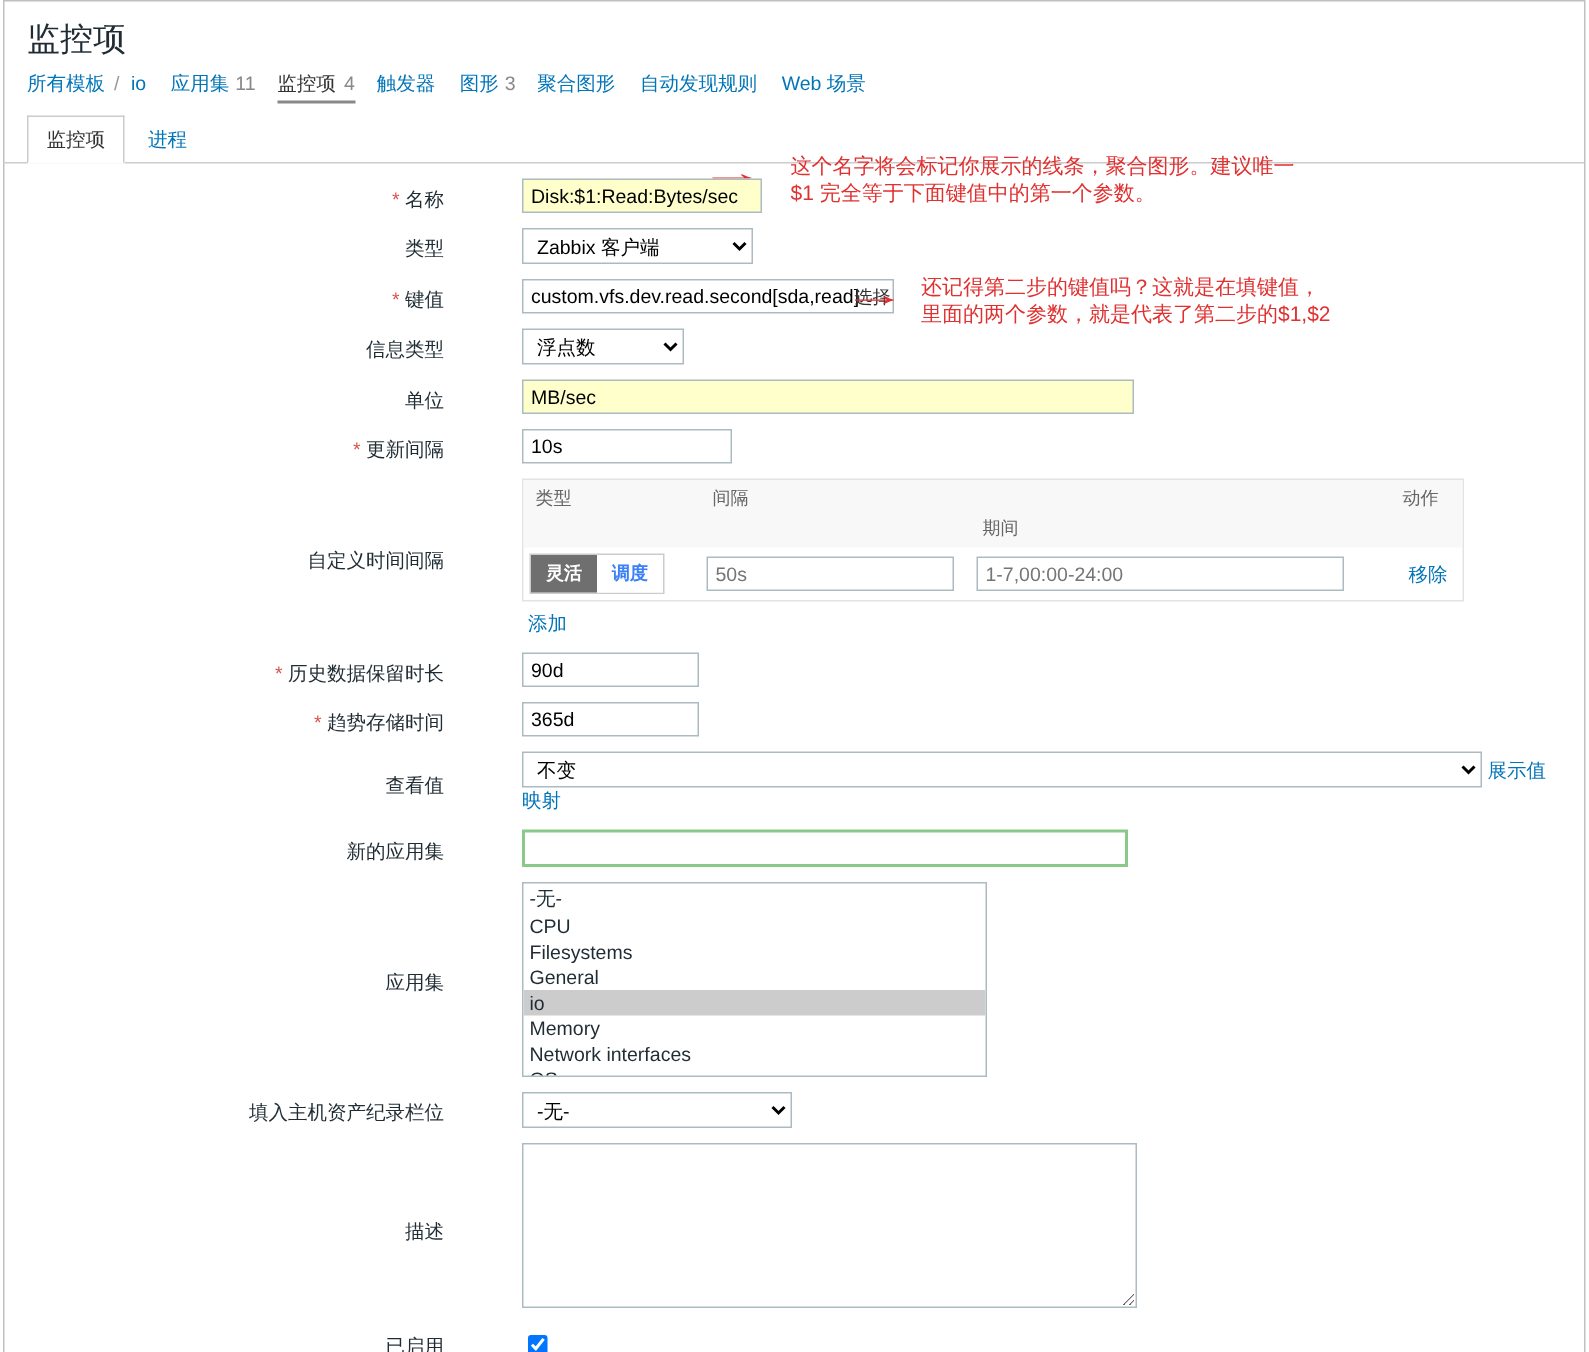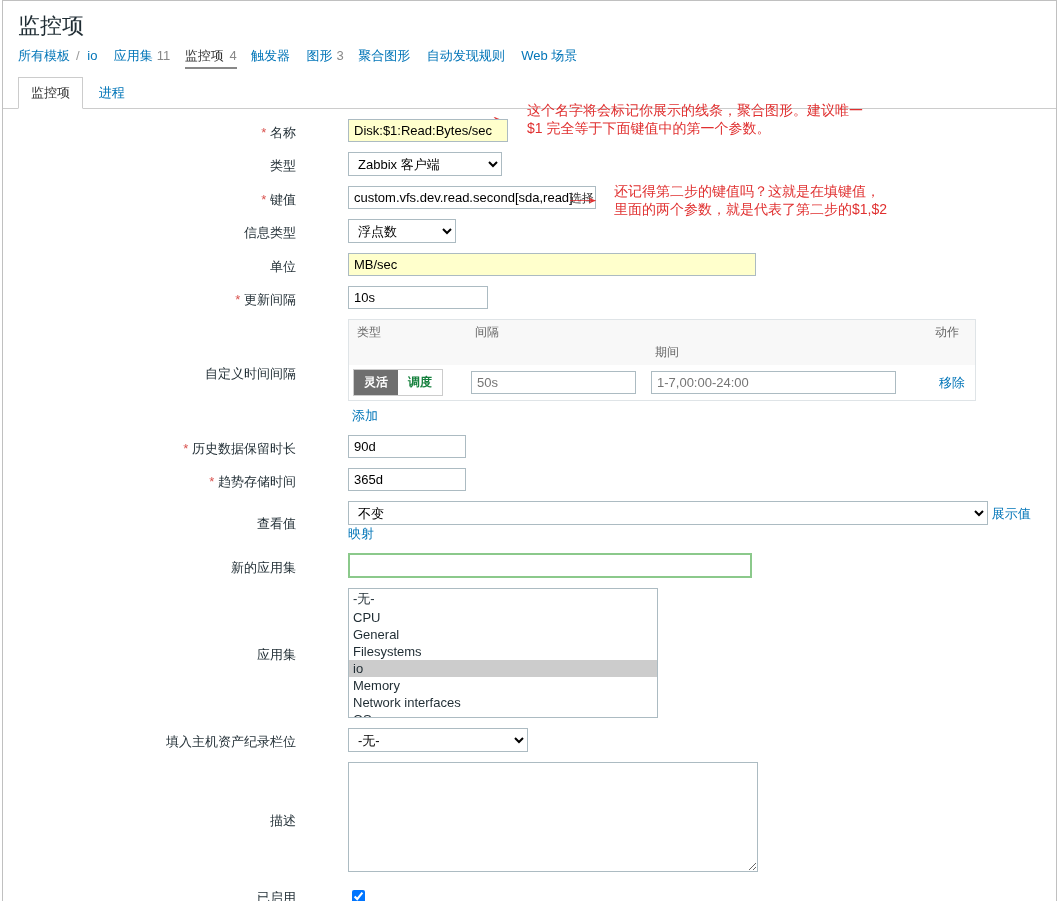--- a/index.html
+++ b/index.html
@@ -25,21 +25,21 @@
   select { height: 24px; }
   textarea { resize: both; }
   .interval-box { border: 1px solid #dfe4e7; display: inline-block; }
   .interval-head { display: flex; background: #f8f8f8; }
   .interval-head div { padding: 4px 8px; font-size: 12px; color: #666; }
   .ih-type { width: 118px; } .ih-gap { width: 180px; } .ih-period { width: 260px; margin-top: 20px; } .ih-act { width: 60px; text-align: right; }
   .interval-row { display: flex; padding: 4px; align-items: center; }
   .seg { display: inline-flex; border: 1px solid #ccc; font-weight: bold; }
   .seg span { padding: 4px 10px; font-size: 12px; cursor: pointer; }
   .seg .on { background: #6f6f6f; color: #fff; }
-  .seg .off { background: #fff; color: #15803d; }
+  .seg .off { background: #fff; color: #3b82f6; }
   .link { color: #0275b8; text-decoration: none; cursor: pointer; }
   .addlink { display: inline-block; margin-top: 6px; padding-left: 4px; }
   .listbox { width: 310px; height: 130px; border: 1px solid #acbbc2; overflow: hidden; }
   .listbox div { padding: 1px 4px; font-size: 13px; }
   .listbox .sel { background: #cccccc; }
   .btn-primary { background: #0275b8; color: #fff; border: 1px solid #0275b8; padding: 5px 14px; font-size: 13px; cursor: pointer; }
   .btn { background: #fff; color: #0275b8; border: 1px solid #acbbc2; padding: 5px 14px; font-size: 13px; cursor: pointer; }
   .annot { color: #e03030; font-size: 14px; position: absolute; white-space: nowrap; }
   .arrow { position: absolute; color: #e03030; font-size: 20px; transform: scaleX(2.2); }
   .container { position: relative; }
@@ -169,22 +169,22 @@
       <div class="label">新的应用集</div>
       <div class="field"><input type="text" class="green-border" style="width: 404px;" value=""></div>
     </div>
 
     <div class="row">
       <div class="label">应用集</div>
       <div class="field">
         <div class="listbox" id="appbox">
               <div>-无-</div>
               <div>CPU</div>
+              <div>Filesystems</div>
               <div>General</div>
-              <div>Filesystems</div>
               <div class="sel">io</div>
               <div>Memory</div>
               <div>Network interfaces</div>
               <div>OS</div>
             </div>
       </div>
     </div>
 
     <div class="row">
       <div class="label">填入主机资产纪录栏位</div>

